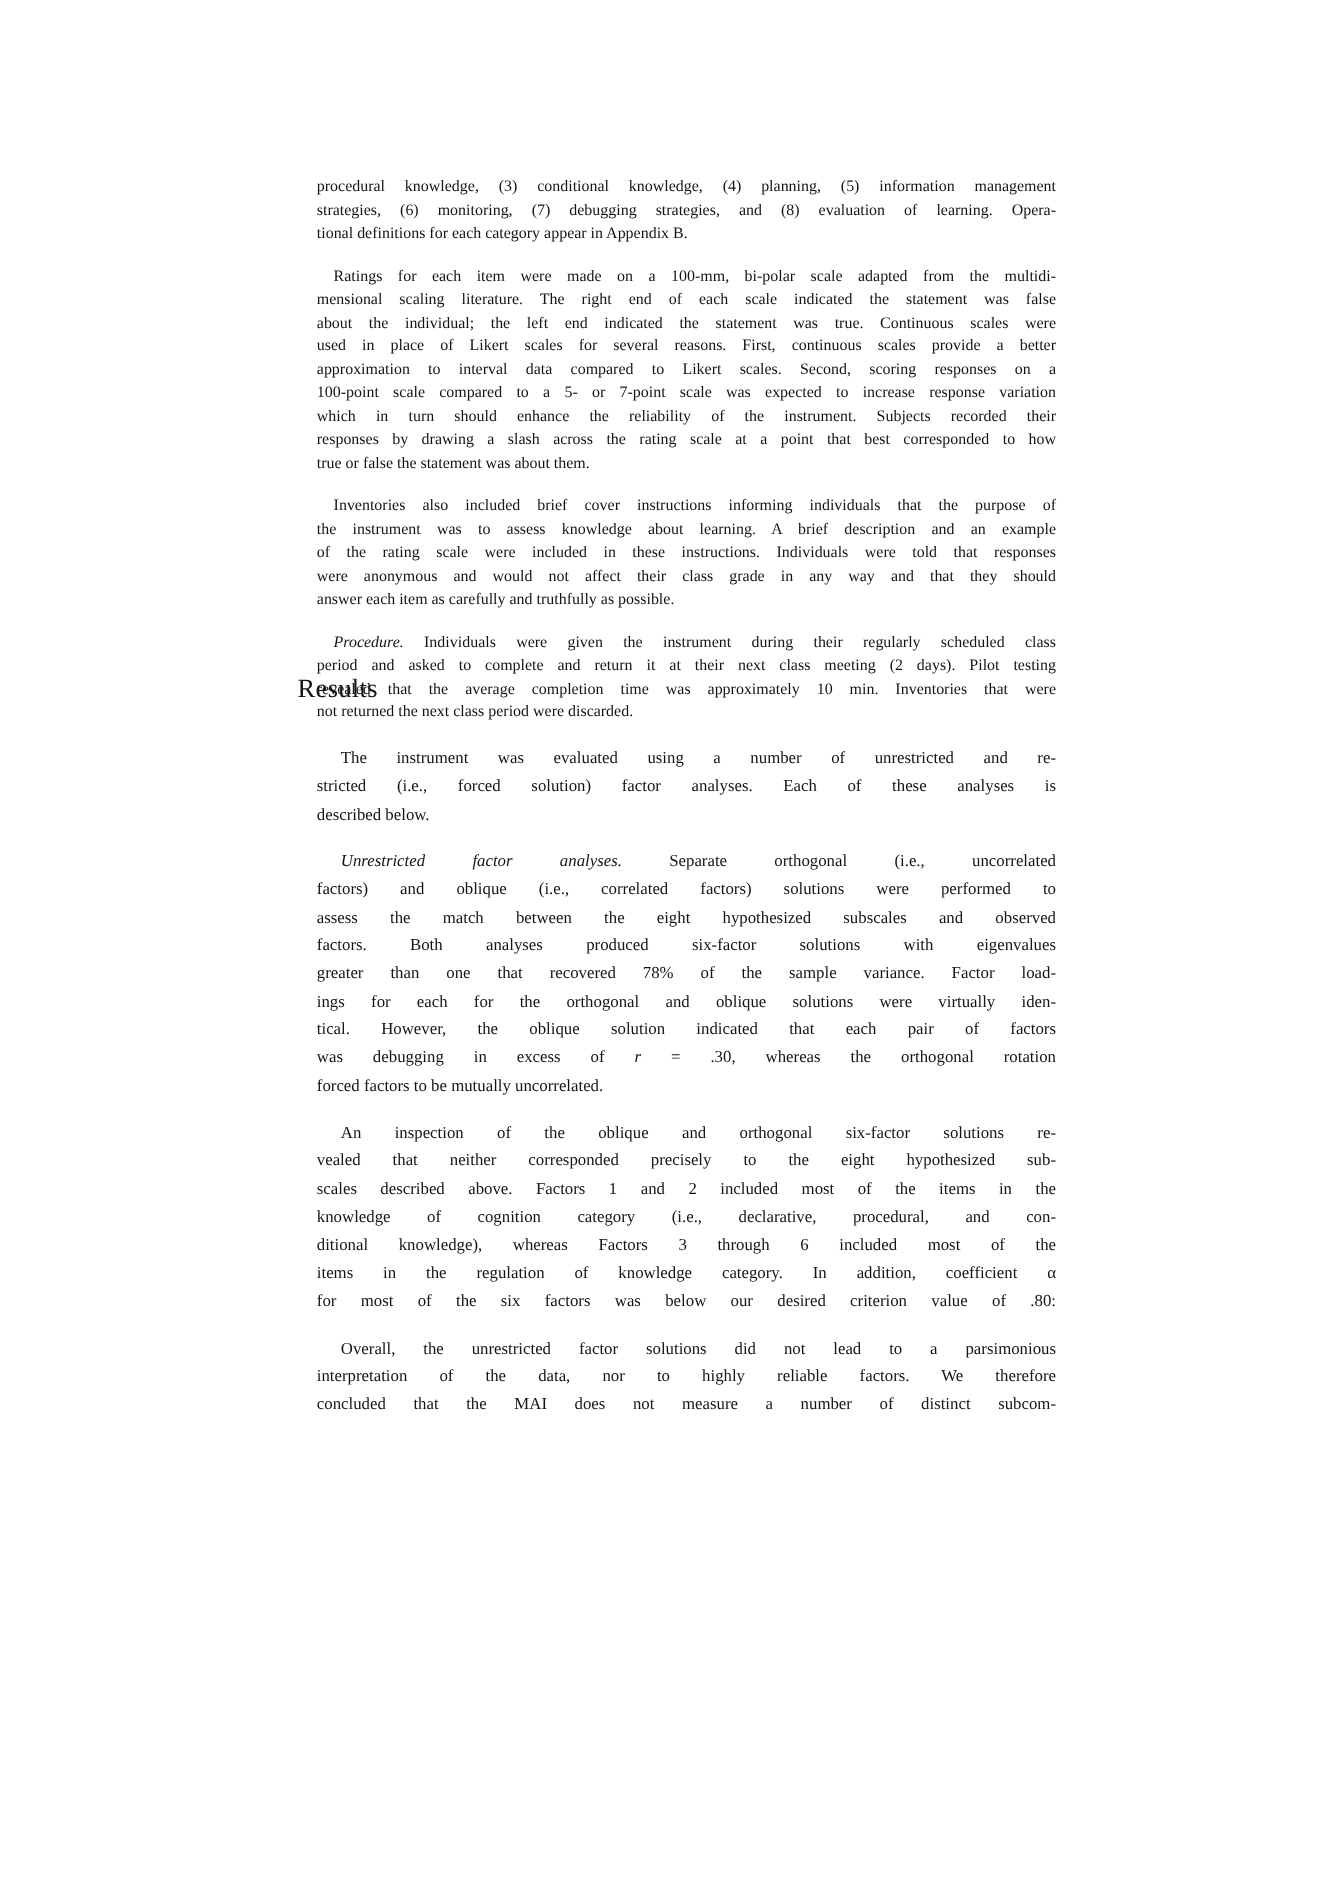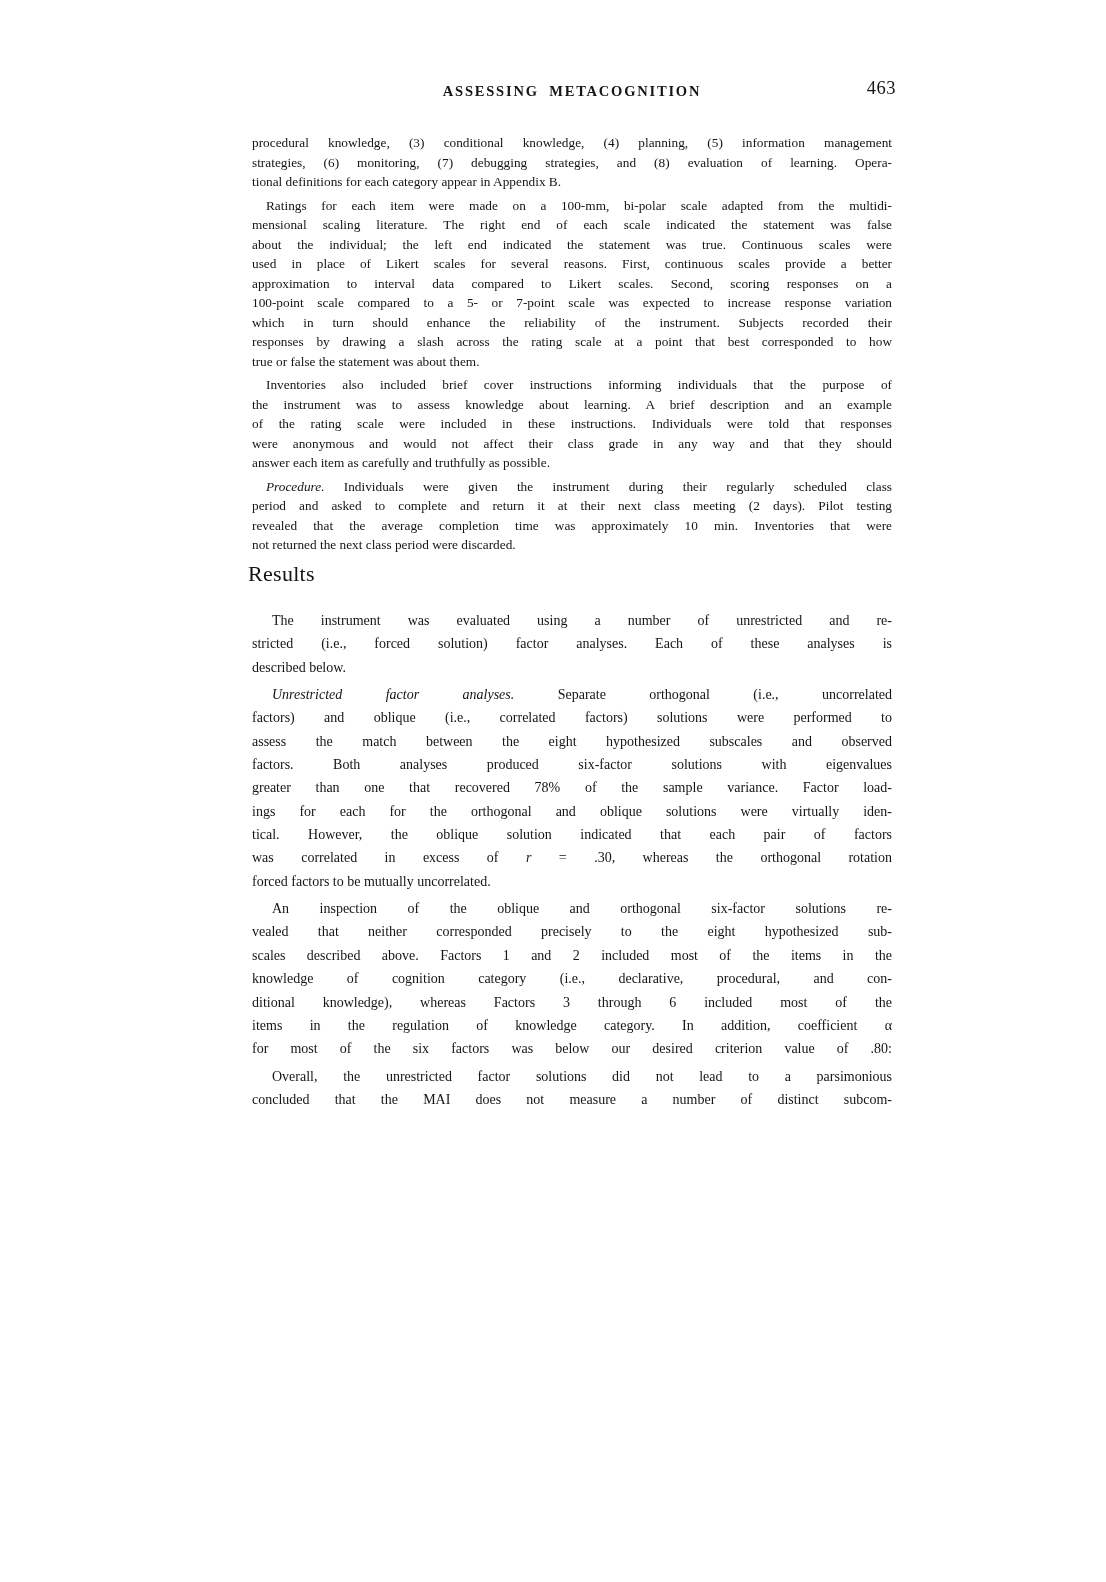--- a/index.html
+++ b/index.html
@@ -61,42 +61,38 @@
     letter-spacing: 0.3px;
   }
   .results-block {
     position: absolute;
     top: 605px;
     left: 248px;
     width: 648px;
     font-size: 14px;
     line-height: 23.35px;
   }
-  .para { margin: 4px; }
+  .para { margin: 16px; }
   .line {
     text-align: justify;
     text-align-last: justify;
   }
   .line.last {
     text-align: right;
     text-align-last: left;
   }
   .method-block .line.indented { padding-left: 14px; }
   .results-block .line.indented { padding-left: 20px; }
   .it { font-style: italic; }
 </style>
 </head>
 <body>
 
 <div class="page">
 
-  <div class="header">
-    <div class="running-title">ASSESSING METACOGNITION</div>
-    <div class="page-number">463</div>
-  </div>
 
   <div class="method-block">
       <div class="para">
         <div class="line"><span>procedural knowledge, (3) conditional knowledge, (4) planning, (5) information management</span></div>
         <div class="line"><span>strategies, (6) monitoring, (7) debugging strategies, and (8) evaluation of learning. Opera-</span></div>
         <div class="line last"><span>tional definitions for each category appear in Appendix B.</span></div>
       </div>
       <div class="para">
         <div class="line indented"><span>Ratings for each item were made on a 100-mm, bi-polar scale adapted from the multidi-</span></div>
         <div class="line"><span>mensional scaling literature. The right end of each scale indicated the statement was false</span></div>
@@ -132,31 +128,32 @@
         <div class="line last"><span>described below.</span></div>
       </div>
       <div class="para">
         <div class="line indented"><span class="it">Unrestricted factor analyses.</span><span> Separate orthogonal (i.e., uncorrelated</span></div>
         <div class="line"><span>factors) and oblique (i.e., correlated factors) solutions were performed to</span></div>
         <div class="line"><span>assess the match between the eight hypothesized subscales and observed</span></div>
         <div class="line"><span>factors. Both analyses produced six-factor solutions with eigenvalues</span></div>
         <div class="line"><span>greater than one that recovered 78% of the sample variance. Factor load-</span></div>
         <div class="line"><span>ings for each for the orthogonal and oblique solutions were virtually iden-</span></div>
         <div class="line"><span>tical. However, the oblique solution indicated that each pair of factors</span></div>
-        <div class="line"><span>was correlated in excess of </span><span class="it">r</span><span> = .30, whereas the orthogonal rotation</span></div>
+        <div class="line"><span>was debugging in excess of </span><span class="it">r</span><span> = .30, whereas the orthogonal rotation</span></div>
         <div class="line last"><span>forced factors to be mutually uncorrelated.</span></div>
       </div>
       <div class="para">
         <div class="line indented"><span>An inspection of the oblique and orthogonal six-factor solutions re-</span></div>
         <div class="line"><span>vealed that neither corresponded precisely to the eight hypothesized sub-</span></div>
         <div class="line"><span>scales described above. Factors 1 and 2 included most of the items in the</span></div>
         <div class="line"><span>knowledge of cognition category (i.e., declarative, procedural, and con-</span></div>
         <div class="line"><span>ditional knowledge), whereas Factors 3 through 6 included most of the</span></div>
         <div class="line"><span>items in the regulation of knowledge category. In addition, coefficient α</span></div>
         <div class="line"><span>for most of the six factors was below our desired criterion value of .80:</span></div>
       </div>
       <div class="para">
         <div class="line indented"><span>Overall, the unrestricted factor solutions did not lead to a parsimonious</span></div>
+        <div class="line"><span>interpretation of the data, nor to highly reliable factors. We therefore</span></div>
         <div class="line"><span>concluded that the MAI does not measure a number of distinct subcom-</span></div>
       </div>
     </div>
 
 </div>
 
 </body></html>

